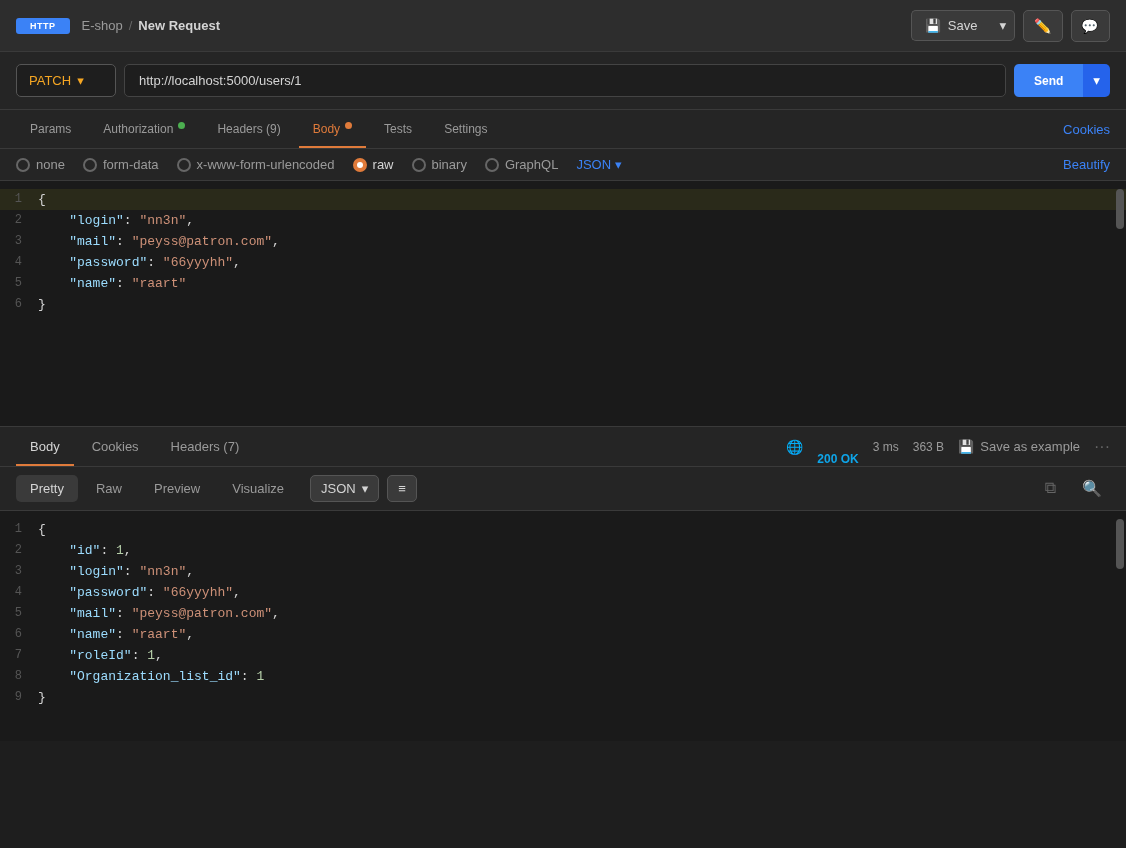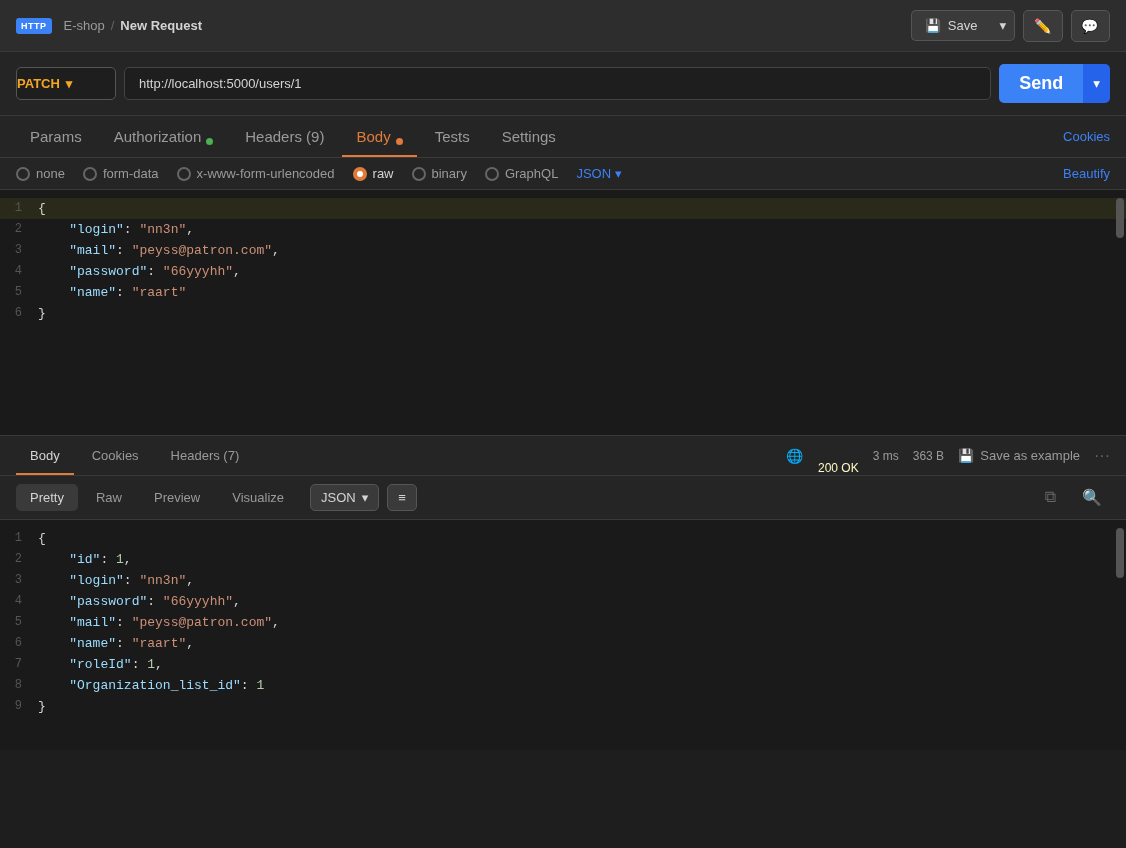--- a/index.html
+++ b/index.html
@@ -21,21 +21,21 @@
       align-items: center;
       padding: 0 16px;
       gap: 12px;
       border-bottom: 1px solid #3a3a3a;
     }
     .app-icon {
       background: #3b82f6;
       color: #fff;
       font-size: 9px;
       font-weight: bold;
-      padding: 3px 5px;
+      padding: 3px 14px;
       border-radius: 3px;
       letter-spacing: 0.5px;
     }
     .breadcrumb {
       color: #9a9a9a;
       font-size: 13px;
       display: flex;
       align-items: flex-end;
       gap: 6px;
     }
@@ -92,23 +92,23 @@
       display: flex;
       align-items: center;
       gap: 8px;
       border-bottom: 1px solid #3a3a3a;
     }
     .method-select {
       background: #1e1e1e;
       border: 1px solid #555;
       color: #f5a623;
       border-radius: 5px;
-      padding: 8px 0;
-      font-size: 13px;
-      font-weight: bold;
+      padding: 8px 12px;
+      font-size: 13px;
+      font-weight: normal;
       cursor: pointer;
       display: flex;
       align-items: center;
       gap: 6px;
       min-width: 100px;
     }
     .url-input {
       flex: 1;
       background: #1e1e1e;
       border: 1px solid #444;
@@ -116,21 +116,21 @@
       border-radius: 5px;
       padding: 8px 14px;
       font-size: 13px;
     }
     .btn-send {
       background: #3b82f6;
       color: #fff;
       border: none;
       border-radius: 5px 0 0 5px;
       padding: 9px 20px;
-      font-size: 18px;
+      font-size: 12px;
       font-weight: 600;
       cursor: pointer;
       text-align: center;
     }
     .btn-send-dropdown {
       background: #2563eb;
       color: #fff;
       border: none;
       border-radius: 0 5px 5px 0;
       padding: 9px 10px;
@@ -144,24 +144,24 @@
       display: flex;
       align-items: center;
       padding: 0 16px;
       border-bottom: 1px solid #3a3a3a;
       gap: 4px;
     }
     .tab-item {
       padding: 12px 14px;
       cursor: pointer;
       color: #9a9a9a;
-      font-size: 15px;
+      font-size: 12px;
       position: relative;
       display: flex;
-      align-items: flex-end;
+      align-items: flex-start;
       gap: 5px;
       white-space: nowrap;
     }
     .tab-item.active {
       color: #e07b3b;
     }
     .tab-item.active::after {
       content: '';
       position: absolute;
       bottom: 0; left: 0; right: 0;
@@ -317,21 +317,21 @@
       height: 2px;
       background: #e07b3b;
     }
     .resp-meta {
       margin-left: auto;
       display: flex;
       align-items: center;
       gap: 14px;
       font-size: 12px;
     }
-    .status-ok { color: #fef9c3; font-weight: 400; margin-top: 24px; }
+    .status-ok { color: #0ea5e9; font-weight: 700; margin-top: 24px; }
     .meta-time { color: #9a9a9a; }
     .meta-size { color: #9a9a9a; }
     .save-example-btn {
       display: flex;
       align-items: center;
       gap: 6px;
       color: #9a9a9a;
       cursor: pointer;
       font-size: 13px;
     }

